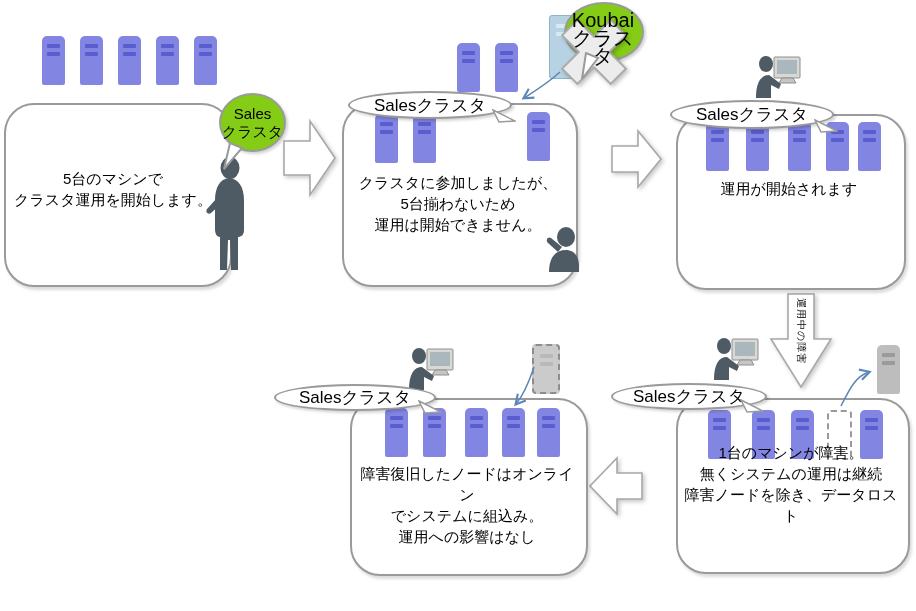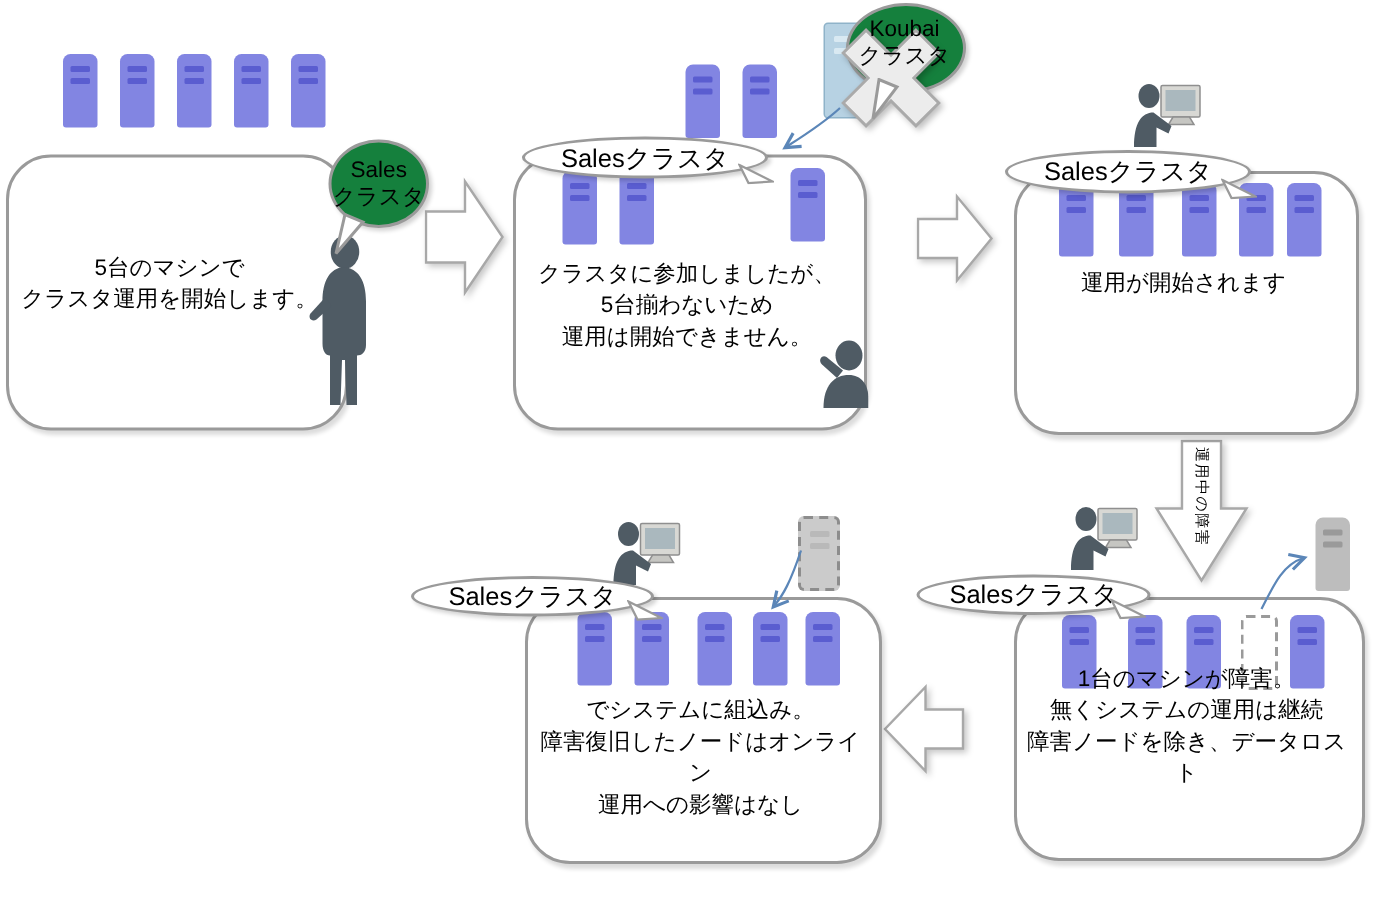--- a/index.html
+++ b/index.html
@@ -29,36 +29,36 @@
   .ptext{position:absolute;text-align:center;font-size:15px;line-height:21px;z-index:4;}
   .gap-above{}
 
   
   .oval{position:absolute;background:#fff;border:2px solid var(--outline-gray,#9a9a9a);
         border-radius:50%;display:flex;align-items:center;justify-content:center;
         font-size:17px;box-shadow:2px 2px 3px rgba(0,0,0,.18);z-index:6;}
   .oval-tail{position:absolute;z-index:7;}
 
   
-  .bubble{position:absolute;background:#15803d;border:2px solid var(--outline-gray,#9a9a9a);
+  .bubble{position:absolute;background:#84cc16;border:2px solid var(--outline-gray,#9a9a9a);
           border-radius:50%;display:flex;flex-direction:column;align-items:center;
           justify-content:center;font-size:15px;line-height:18px;
           box-shadow:2px 2px 3px rgba(0,0,0,.18);text-align:center;}
   .bubble-tail{position:absolute;z-index:7;}
 
   .blockarrow{position:absolute;z-index:1;filter:drop-shadow(2px 2px 2px rgba(0,0,0,.22));}
   .blockarrow polygon{fill:#fff;stroke:#a8a8a8;stroke-width:1.6;}
 
   .varrow-label{position:absolute;font-size:10px;white-space:nowrap;
                 transform:rotate(90deg);transform-origin:left top;z-index:4;letter-spacing:1px;}
 
   .icon{position:absolute;z-index:5;}
   .arrows-layer{position:absolute;left:0;top:0;z-index:8;pointer-events:none;}
   .cross{position:absolute;z-index:5;filter:drop-shadow(2px 2px 2px rgba(0,0,0,.25));}
-  .koubai-text{position:absolute;z-index:6;text-align:center;font-size:15px;line-height:18px;}
+  .koubai-text{position:absolute;z-index:6;text-align:center;font-size:20px;line-height:18px;}
 </style>
 </head>
 <body>
 
 <div class="canvas">
 
   <div class="panel" style="left:4px;top:103px;width:224px;height:180px;"></div>
 
   <div class="server" style="left:42px;top:36px;">
       <i></i>
@@ -283,22 +283,22 @@
   <div class="server" style="left:537px;top:408px;">
       <i></i>
       <i></i>
     </div>
   <div class="server gray-dashed" style="left:532px;top:344px;">
       <i></i>
       <i></i>
     </div>
 
   <div class="ptext" style="left:354px;top:463px;width:226px;">
+    <div>障害復旧したノードはオンライン</div>
     <div>でシステムに組込み。</div>
-    <div>障害復旧したノードはオンライン</div>
     <div>運用への影響はなし</div>
   </div>
 
   <svg class="icon" style="left:408px;top:346px;" width="48" height="44" viewBox="0 0 48 44">
     <rect x="19" y="3" width="26" height="21" rx="1" fill="#d8d8d4" stroke="#8f8f8f"></rect>
     <rect x="22" y="6" width="20" height="14" fill="#aab8be"></rect>
     <polygon points="27,24 38,24 41,29 24,29" fill="#c6c6c2" stroke="#8f8f8f"></polygon>
     <ellipse cx="11" cy="10" rx="7" ry="8" style="fill:var(--figure-gray,#4f5b64)"></ellipse>
     <path d="M1 44 C1 28 6 21 14 21 L26 30 L24 35 L16 31 L16 44 Z" style="fill:var(--figure-gray,#4f5b64)"></path>
   </svg>

